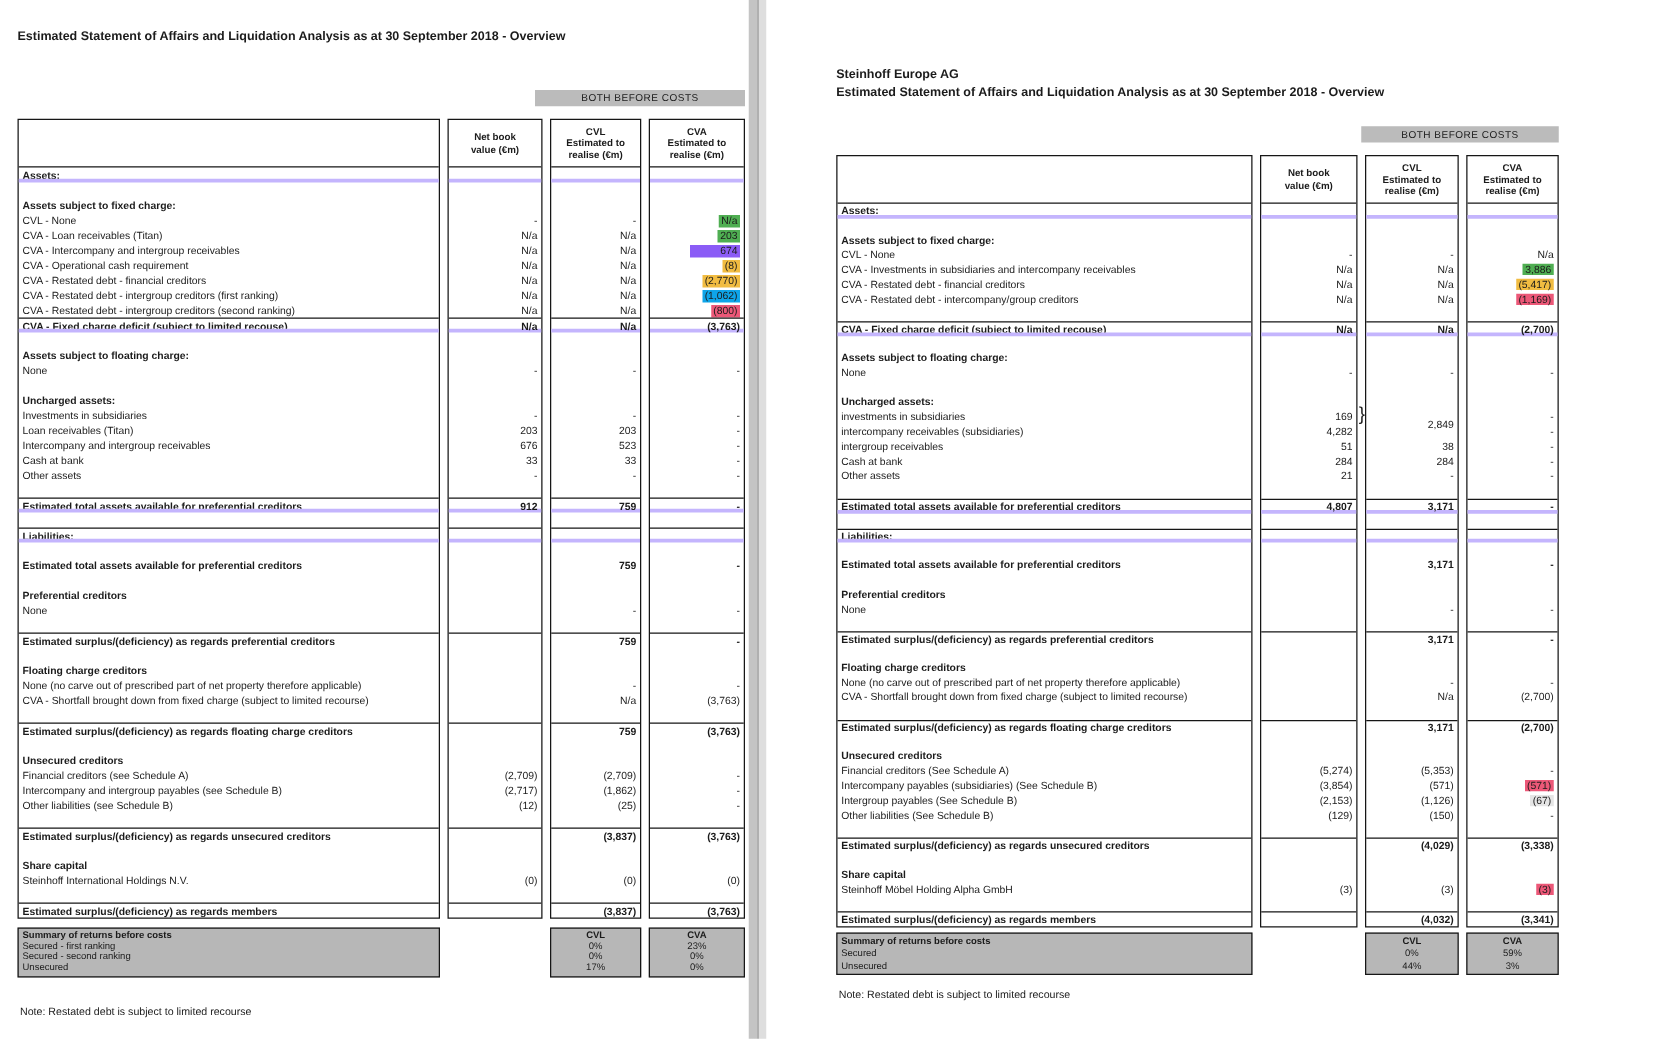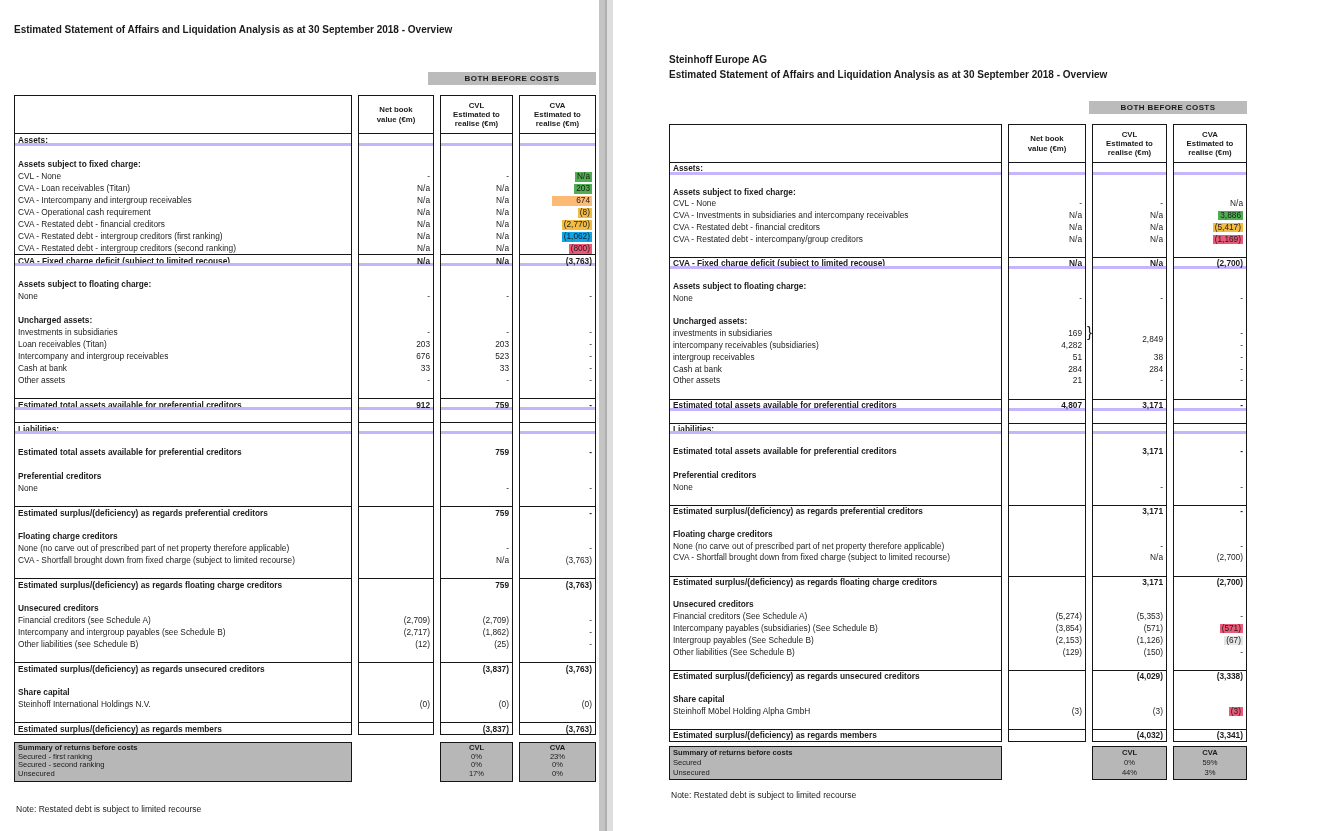--- a/index.html
+++ b/index.html
@@ -6,21 +6,21 @@
   body{position:relative;width:1330px;height:831px;overflow:hidden;
        font-family:"Liberation Sans",sans-serif;color:#1b1b1b;}
   .edge-strip{position:absolute;left:599px;top:0;width:14px;height:831px;
        background:linear-gradient(to right,#c4c4c4 0 45%,#b0b0b0 45% 60%,#dedede 60% 100%);}
   .page{position:absolute;}
   .page0{left:14px;top:20px;width:582px;--cols:338px 76px 73px 77px;--rh:12px;--srh:8.7px;}
   .page1{left:669px;top:54px;width:578px;--cols:333px 78px 75px 74px;--rh:11.8px;--srh:9.8px;}
   .title{font-size:10px;font-weight:bold;white-space:nowrap;}
   .subtitle{font-size:10px;font-weight:bold;margin-top:4px;white-space:nowrap;}
   .banner{position:absolute;right:0;height:13px;line-height:13px;text-align:center;
-          font-size:8px;font-weight:bold;letter-spacing:.4px;}
+          font-size:8px;font-weight:normal;letter-spacing:.4px;}
   .page0 .banner{top:52px;width:168px;}
   .page1 .banner{top:47px;width:158px;}
   .tbl,.summary{position:absolute;left:0;display:grid;grid-template-columns:var(--cols);column-gap:6px;}
   .page0 .tbl{top:75px;} .page1 .tbl{top:70px;}
   .page0 .summary{top:722px;} .page1 .summary{top:692px;}
   .colbox{border:1.5px solid #161616;background:#fff;}
   .hdr{height:38px;box-sizing:border-box;border-bottom:1.5px solid #161616;
        display:flex;flex-direction:column;align-items:center;justify-content:center;
        font-weight:bold;font-size:7.8px;line-height:9.2px;text-align:center;}
   .cell{height:var(--rh);line-height:var(--rh);font-size:8.3px;box-sizing:border-box;
@@ -220,21 +220,21 @@
         <div class="hdr">
           <div>CVA</div>
           <div>Estimated to</div>
           <div>realise (€m)</div>
         </div>
         <div class="cell val b r-below"></div>
         <div class="cell val"></div>
         <div class="cell val b"></div>
         <div class="cell val"><span class="hl" style="background: rgb(79, 174, 82);">N/a</span></div>
         <div class="cell val"><span class="hl" style="background: rgb(79, 174, 82);">203</span></div>
-        <div class="cell val"><span class="hl" style="background: #fdba74; padding-left: 24px;">674</span></div>
+        <div class="cell val"><span class="hl" style="background: #8b5cf6; padding-left: 24px;">674</span></div>
         <div class="cell val"><span class="hl" style="background: rgb(241, 188, 65);">(8)</span></div>
         <div class="cell val"><span class="hl" style="background: rgb(241, 188, 65);">(2,770)</span></div>
         <div class="cell val"><span class="hl" style="background: #0ea5e9;">(1,062)</span></div>
         <div class="cell val"><span class="hl" style="background: rgb(236, 88, 120);">(800)</span></div>
         <div class="cell val b r-above r-below"><span>(3,763)</span></div>
         <div class="cell val"></div>
         <div class="cell val b"></div>
         <div class="cell val"><span>-</span></div>
         <div class="cell val"></div>
         <div class="cell val b"></div>

